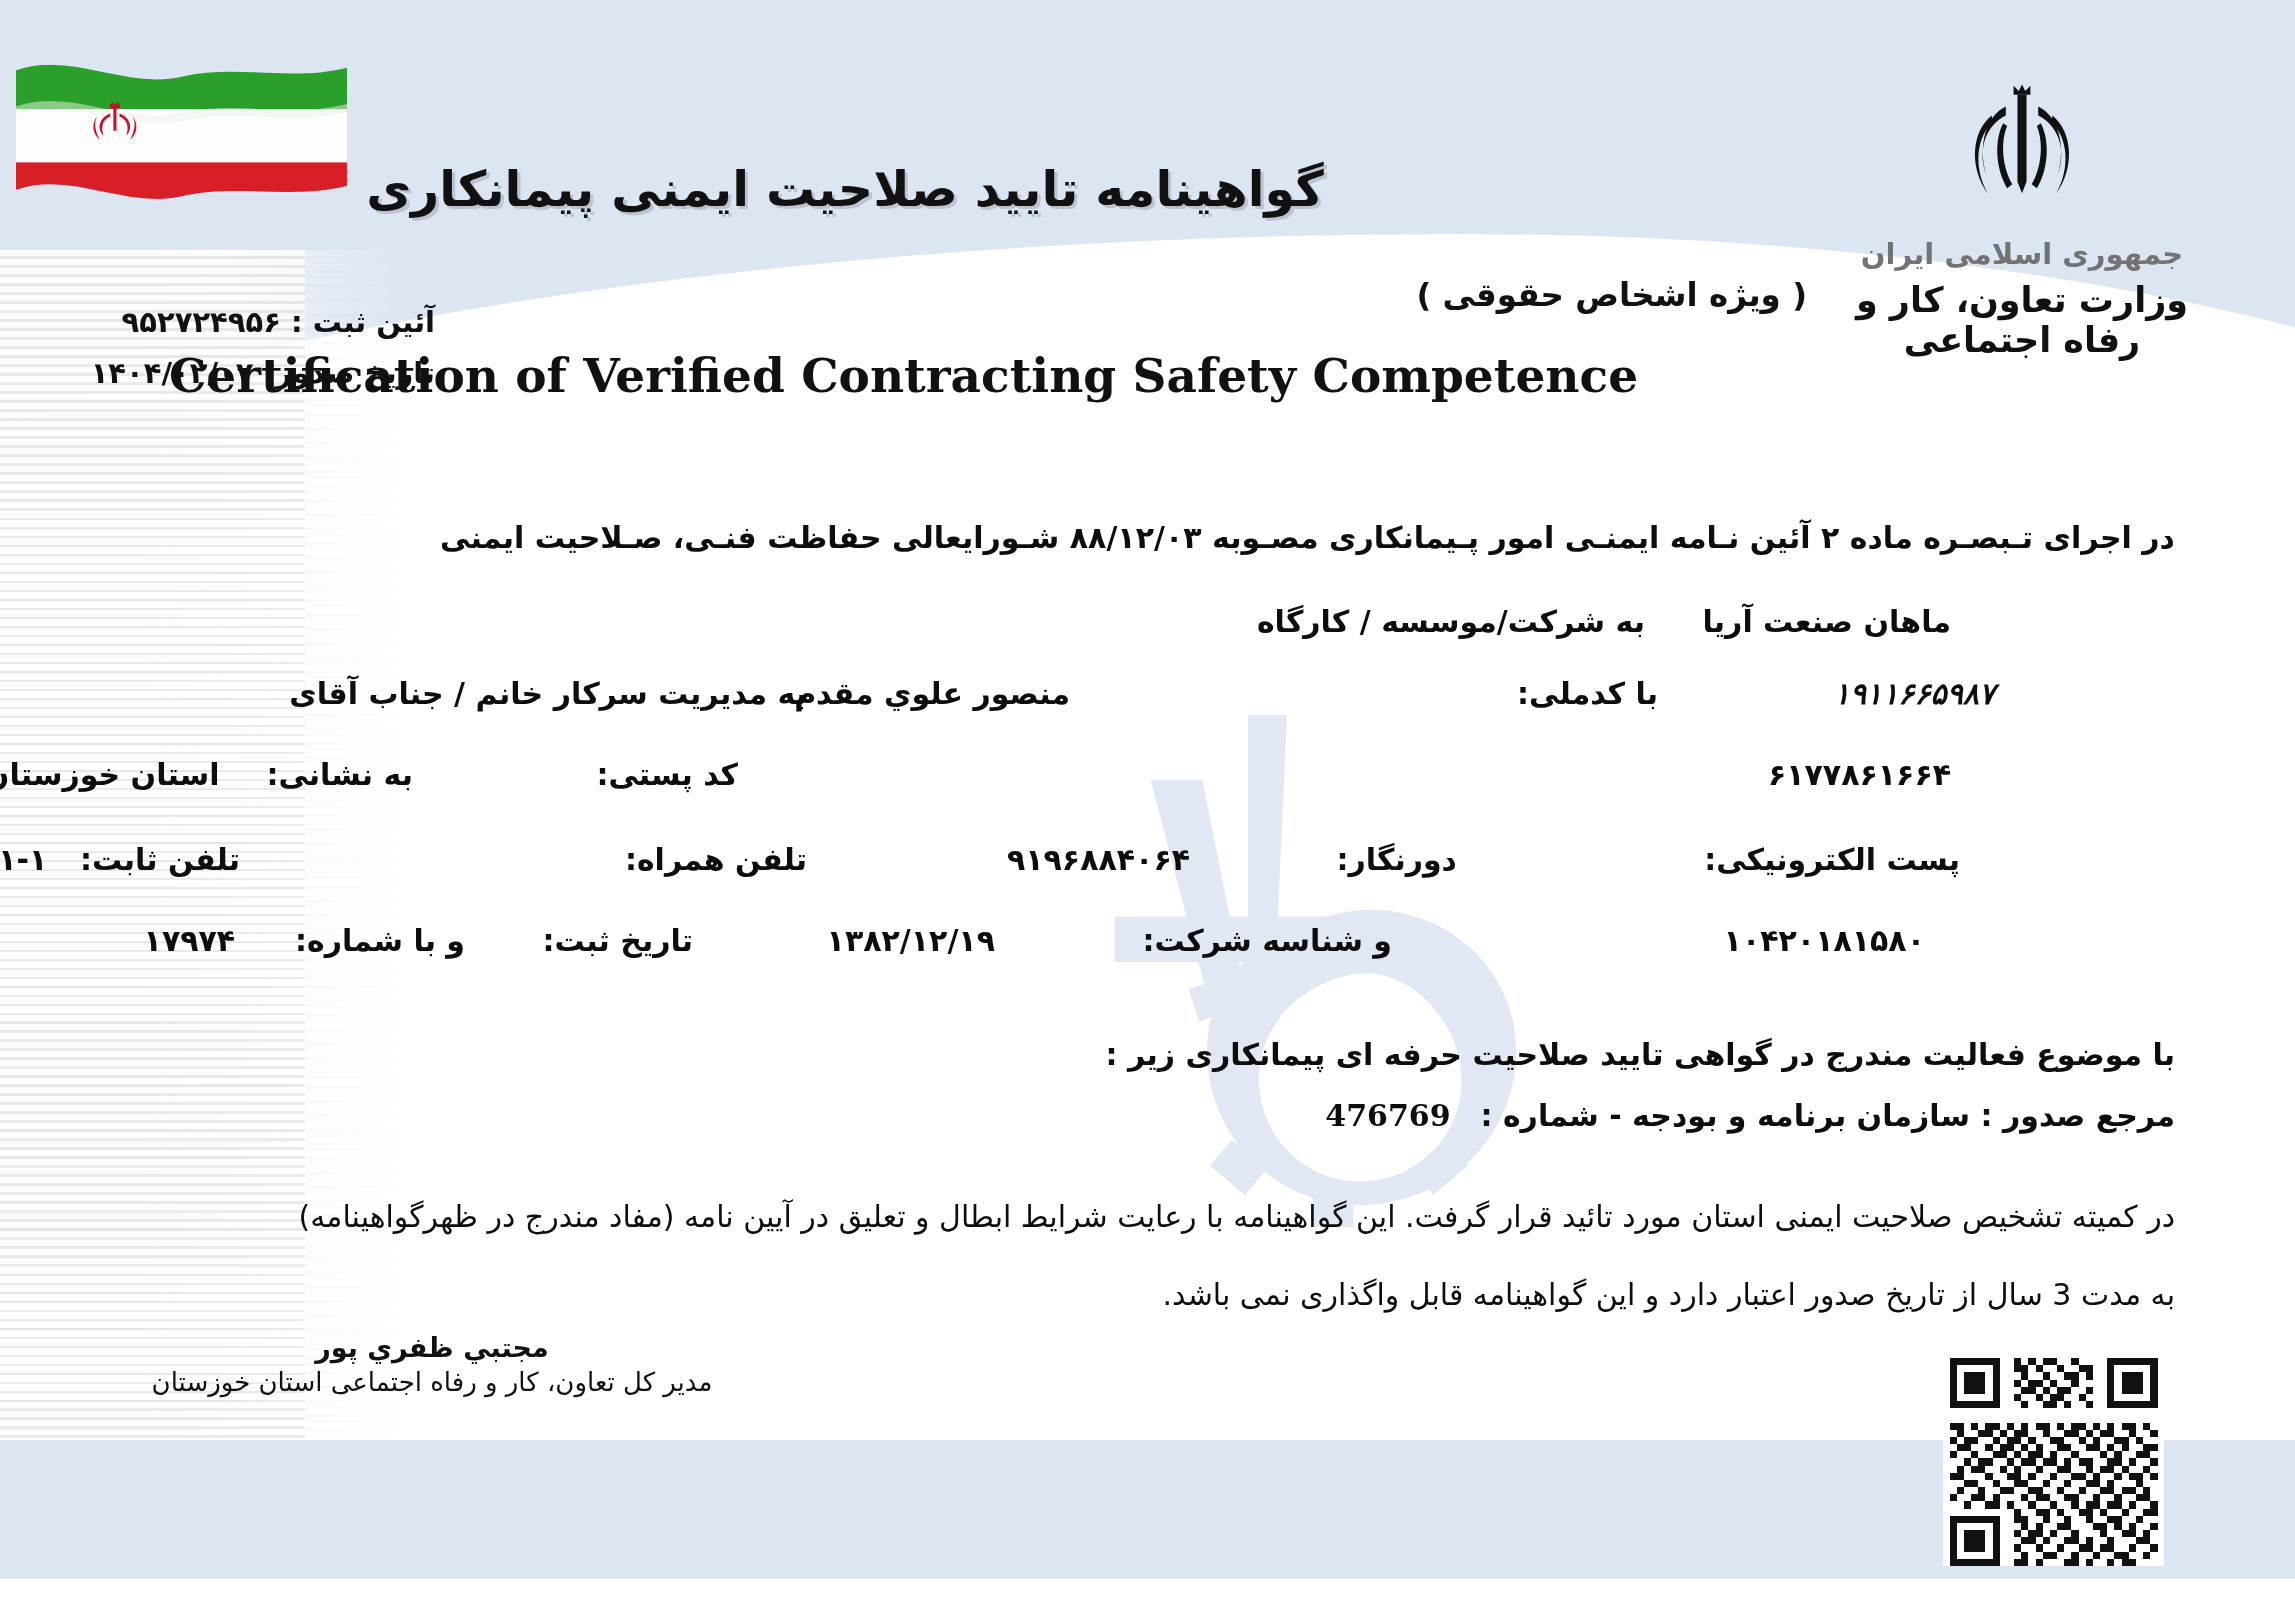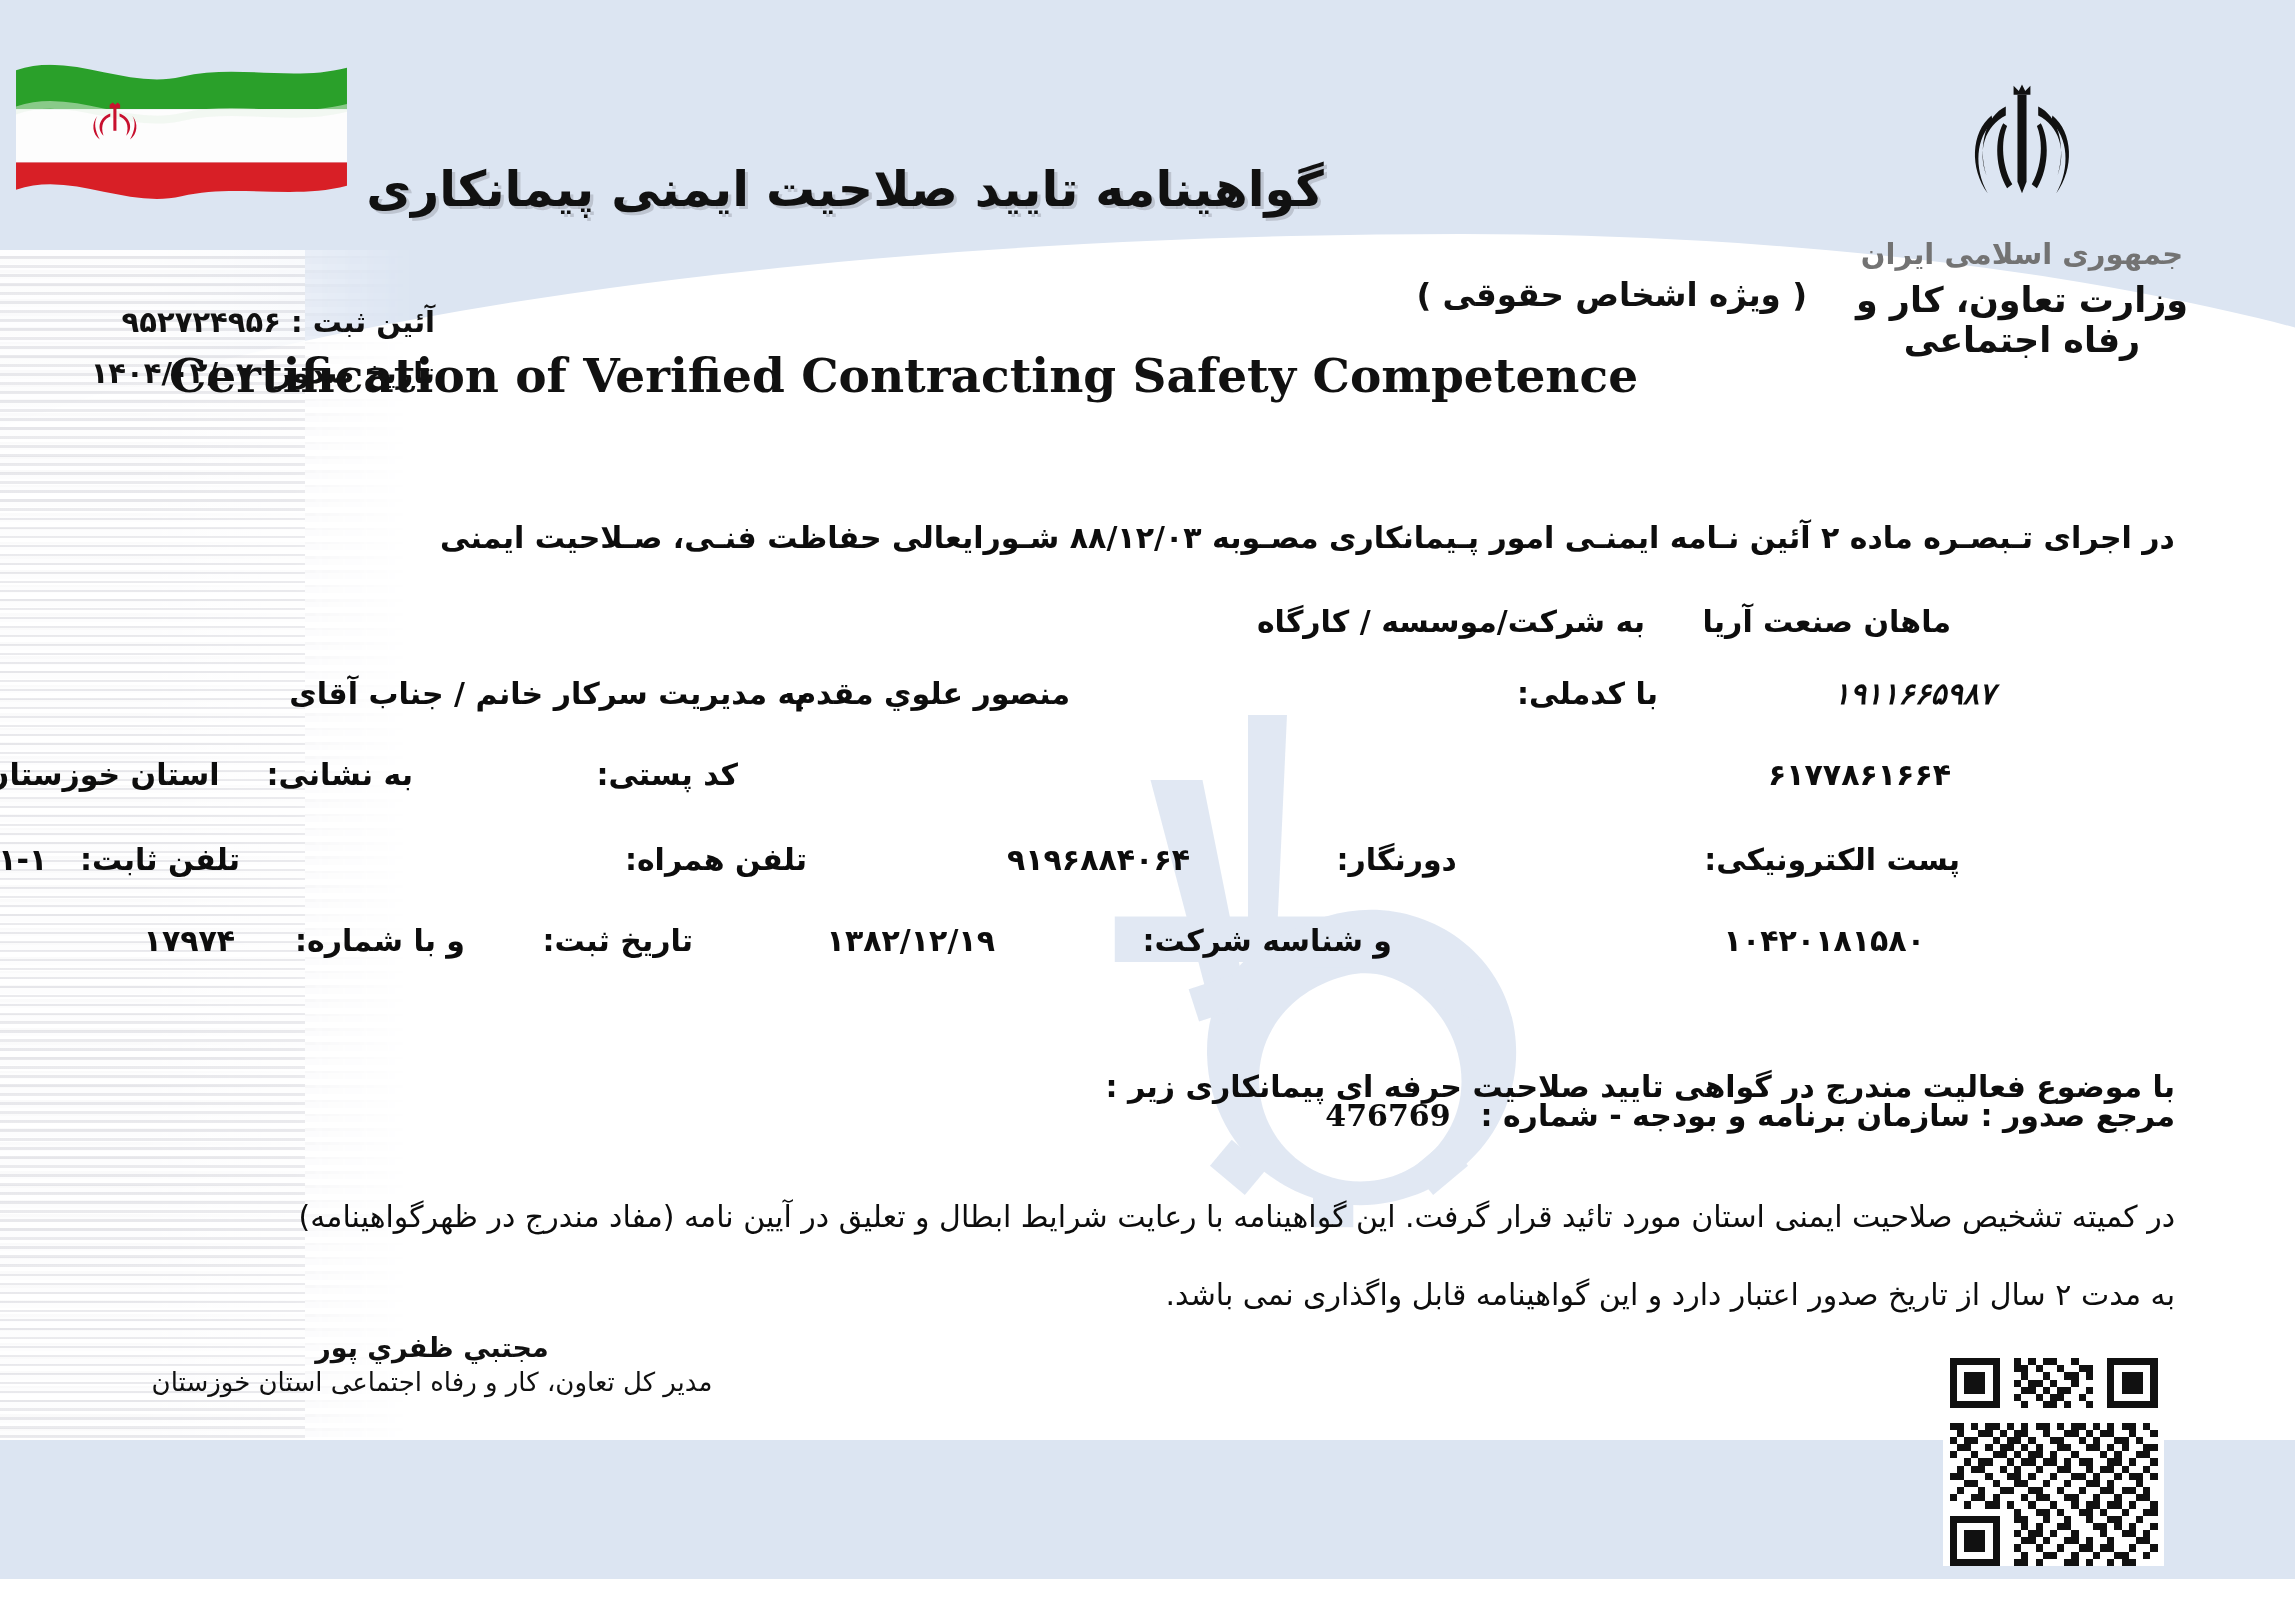--- a/index.html
+++ b/index.html
@@ -223,21 +223,21 @@
   .r4c { right: 1882px; top: 757px; }
   .r5a { right: 335px; top: 842px; }
   .r5b { right: 838px; top: 842px; }
   .r5c { right: 1105px; top: 842px; }
   .r5d { right: 1488px; top: 842px; }
   .r6a { right: 370px; top: 923px; }
   .r6b { right: 903px; top: 923px; }
   .r6c { right: 1300px; top: 923px; }
   .r6d { right: 1602px; top: 923px; }
   .r6e { right: 1830px; top: 923px; }
-  .r7  { right: 120px; top: 1069px; margin-left: 24px; }
+  .r7  { right: 120px; top: 1037px; margin-left: 24px; }
   .r8  { right: 120px; top: 1098px; }
   .r9  { right: 120px; top: 1199px; font-weight: 500; }
   .r10 { right: 120px; top: 1277px; font-weight: 500; }
 
   .num-en { font-family: "DejaVu Serif","Liberation Serif",serif; font-weight:700; }
 
   
   .sign-block {
     position: absolute;
     left: 0;
@@ -395,21 +395,21 @@
 
     <div class="row r7">با موضوع فعالیت مندرج در گواهی تایید صلاحیت حرفه ای  پیمانکاری زیر :</div>
 
     <div class="row r8">
       <span>مرجع صدور : سازمان برنامه و بودجه - شماره :</span>
       <span style="display:inline-block;width:9px"></span>
       <span class="num-en">476769</span>
     </div>
 
     <div class="row r9">در کمیته تشخیص صلاحیت ایمنی استان مورد تائید قرار گرفت. این گواهینامه با رعایت شرایط ابطال و تعلیق در آیین نامه (مفاد مندرج در ظهرگواهینامه)</div>
-    <div class="row r10">به مدت ۲ سال از تاریخ صدور اعتبار دارد و این گواهینامه قابل واگذاری نمی باشد.</div>
+    <div class="row r10">به مدت 3 سال از تاریخ صدور اعتبار دارد و این گواهینامه قابل واگذاری نمی باشد.</div>
   </div>
 
   <div class="sign-block">
     <div class="sign-name">مجتبي ظفري پور</div>
     <div class="sign-title">مدیر کل تعاون، کار و رفاه اجتماعی استان   خوزستان</div>
   </div>
 
   <svg class="qr" viewBox="0 0 29 29" shape-rendering="crispEdges">
     <rect width="29" height="29" fill="#fff"></rect>
     <g fill="#111">

